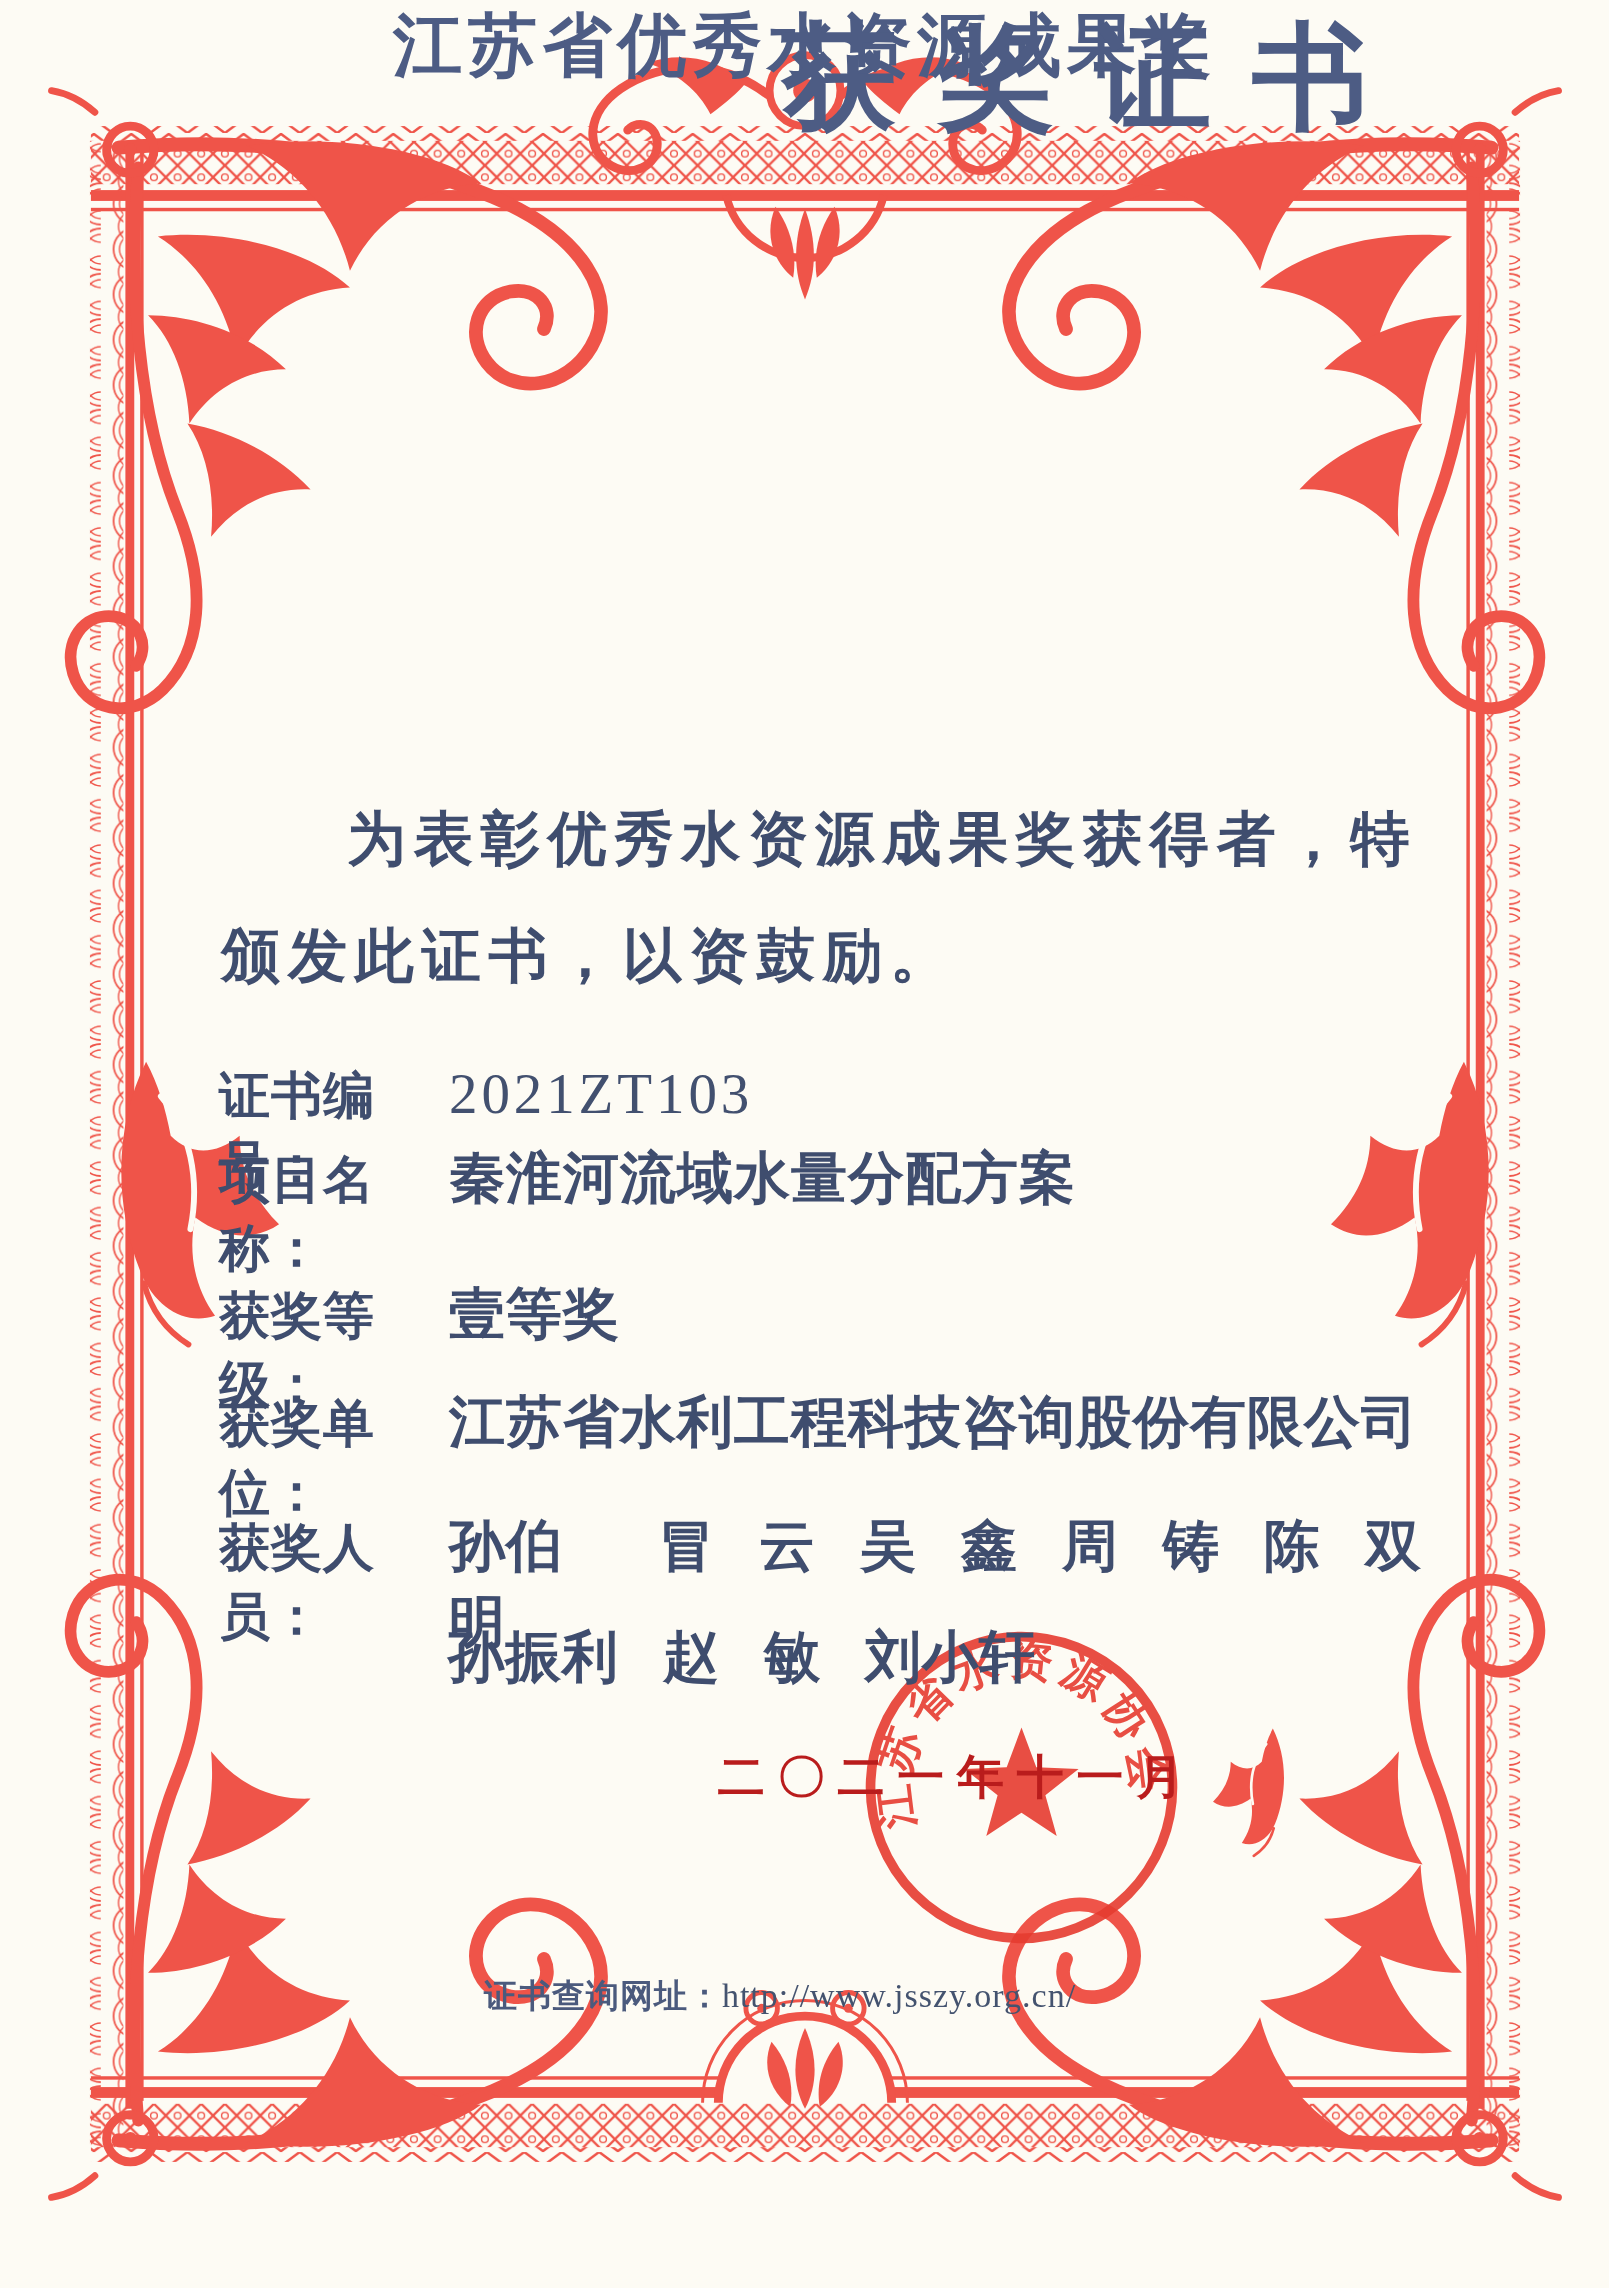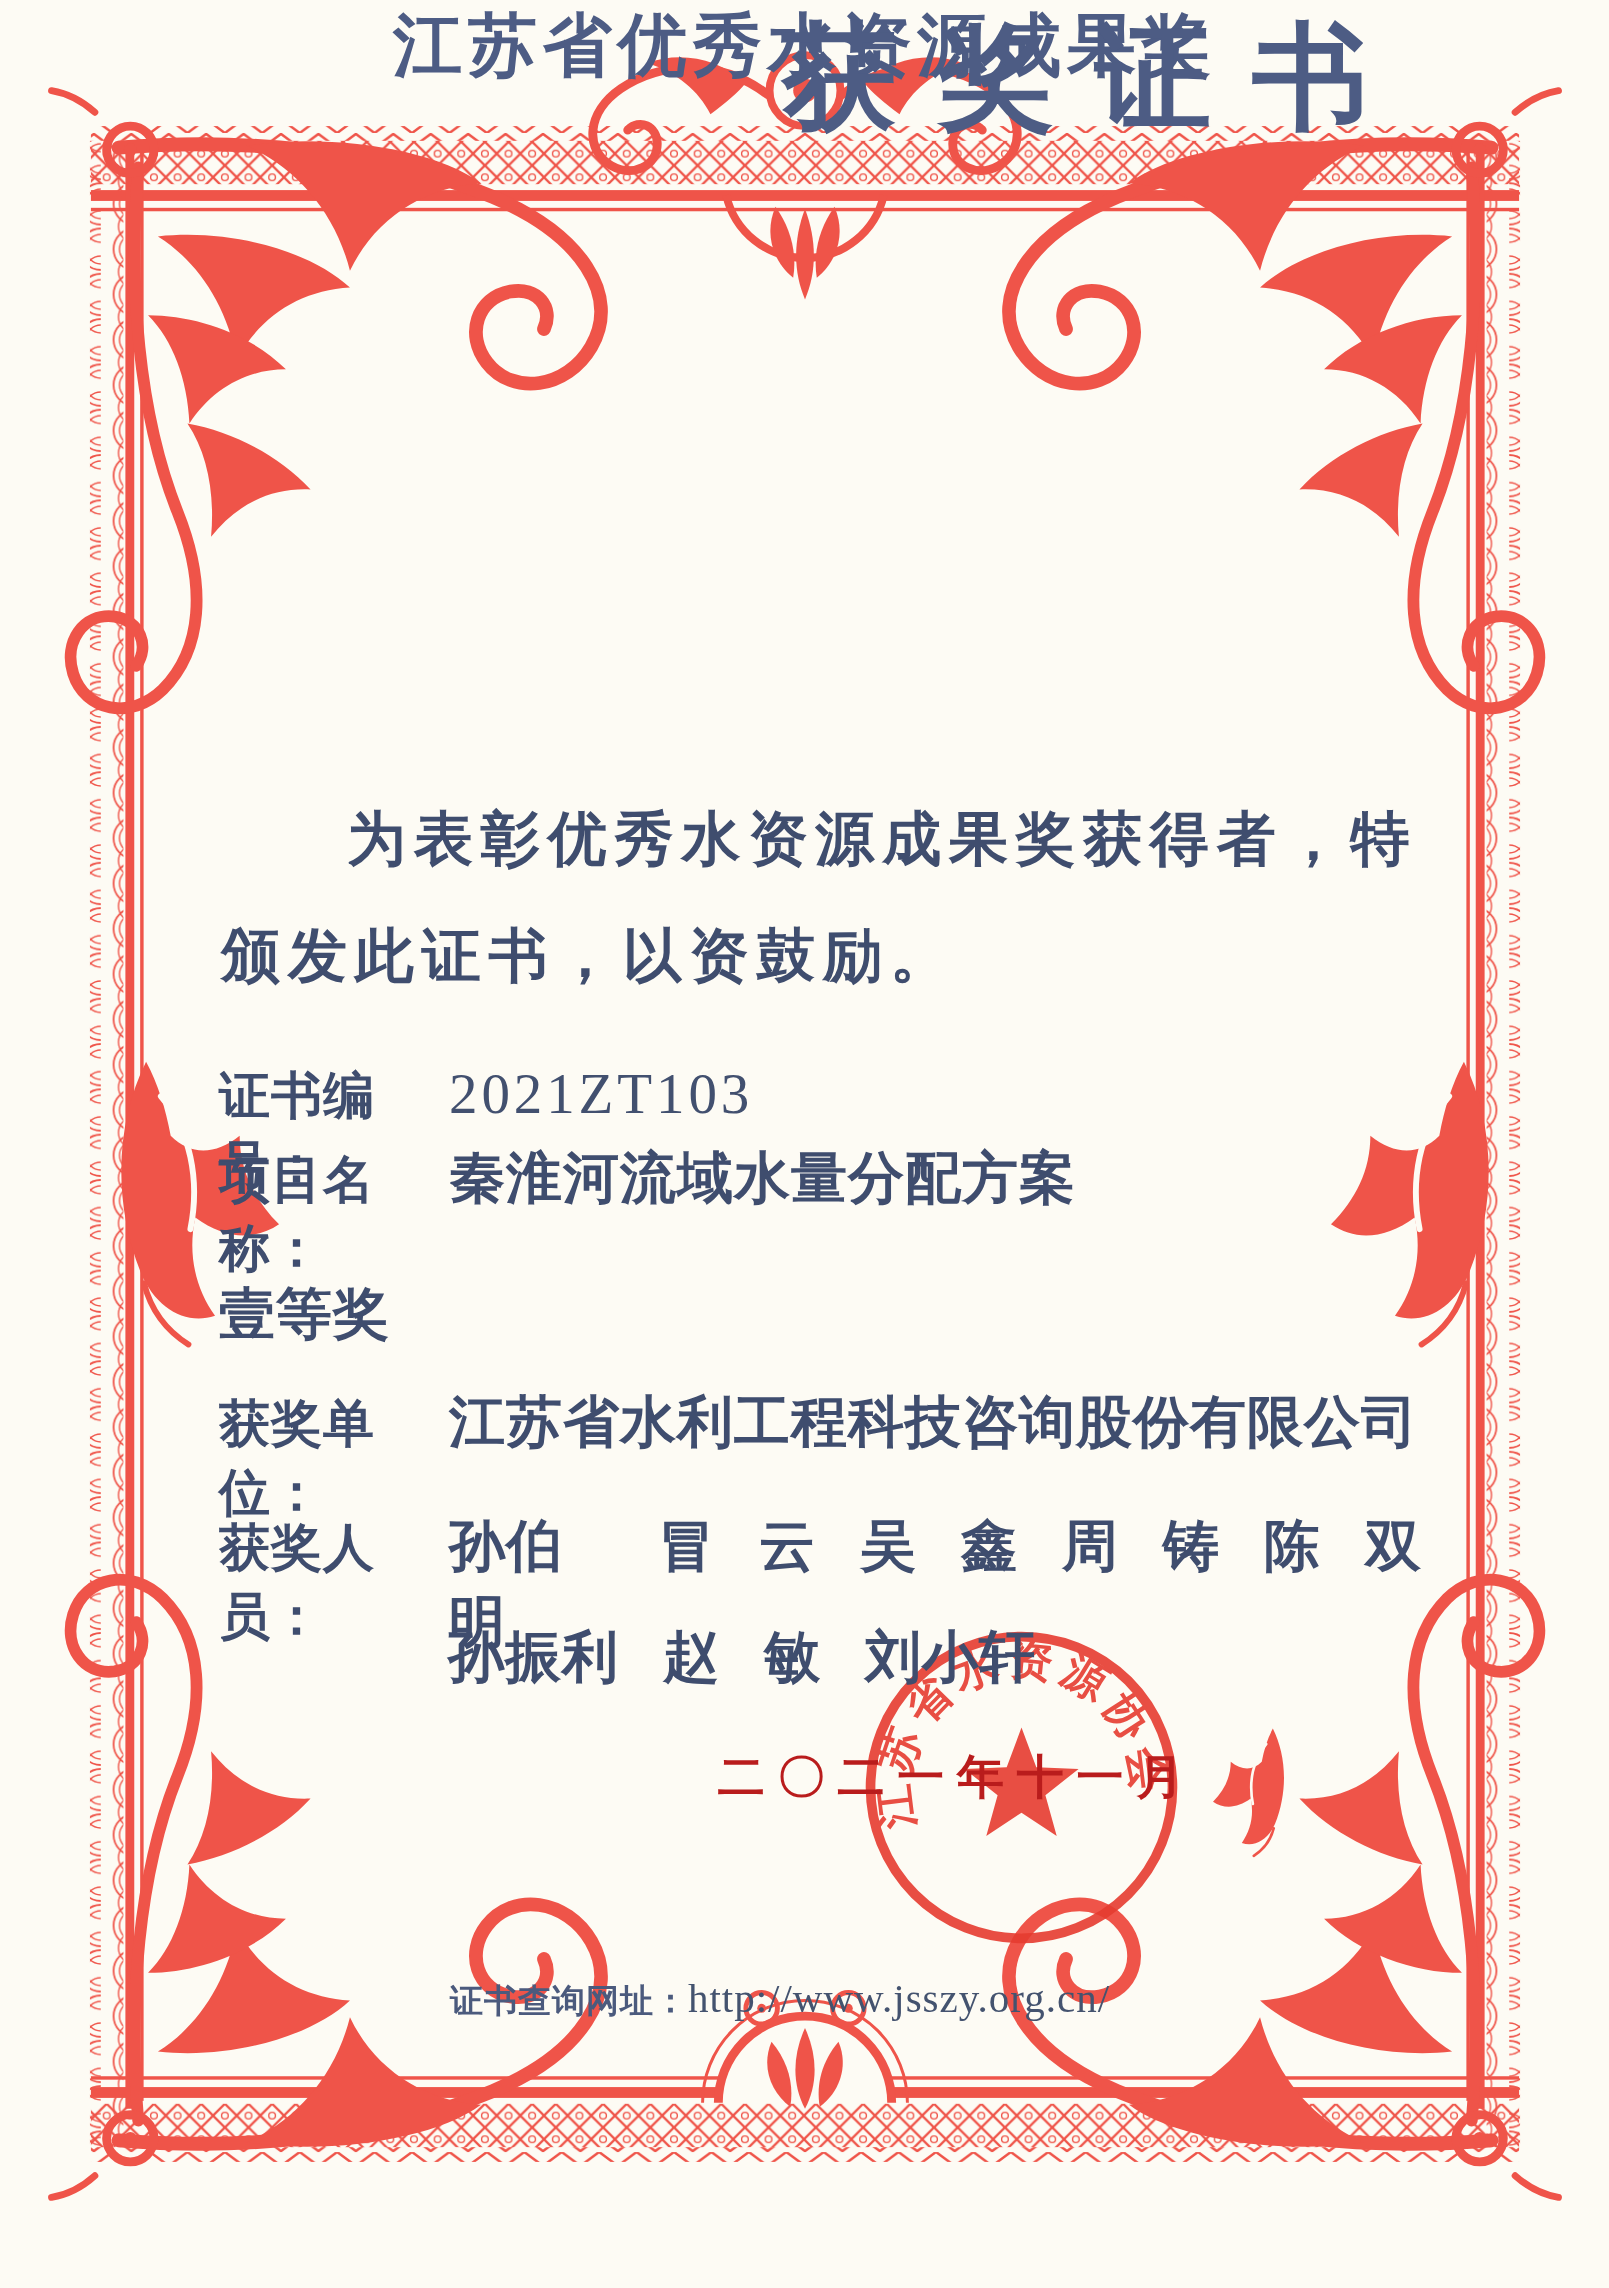--- a/index.html
+++ b/index.html
@@ -61,21 +61,21 @@
     color:#b91c1c;z-index:4;
   }
   .seal-svg{position:absolute;left:857px;top:1623px;width:329px;height:329px;z-index:2;opacity:.9;}
   .url-line{
     left:0;top:1974px;width:1560px;text-align:center;z-index:3;
     color:#4b5a7d;
   }
   .url-label{font-size:33px;font-weight:bold;letter-spacing:1px;}
   .url-value{
     font-family:"Liberation Serif","DejaVu Serif",serif;
-    font-size:41px;letter-spacing:1px;color:#44536f;
+    font-size:34px;letter-spacing:1px;color:#44536f;
   }
 </style>
 </head>
 <body>
 
 <div class="page">
 
   <svg class="border-svg" viewBox="0 0 1634 2323" xmlns="http://www.w3.org/2000/svg">
     <defs>
 
@@ -187,20 +187,21 @@
     <span class="label">证书编号：</span>
     <span class="value serif">2021ZT103</span>
   </div>
 
   <div class="txt row row-project">
     <span class="label">项目名称：</span>
     <span class="value">秦淮河流域水量分配方案</span>
   </div>
 
   <div class="txt row row-grade">
+    <span class="label">获奖等级：</span>
     <span class="value">壹等奖</span>
   </div>
 
   <div class="txt row row-unit">
     <span class="label">获奖单位：</span>
     <span class="value">江苏省水利工程科技咨询股份有限公司</span>
   </div>
 
   <div class="txt row row-personnel1">
     <span class="label">获奖人员：</span>

